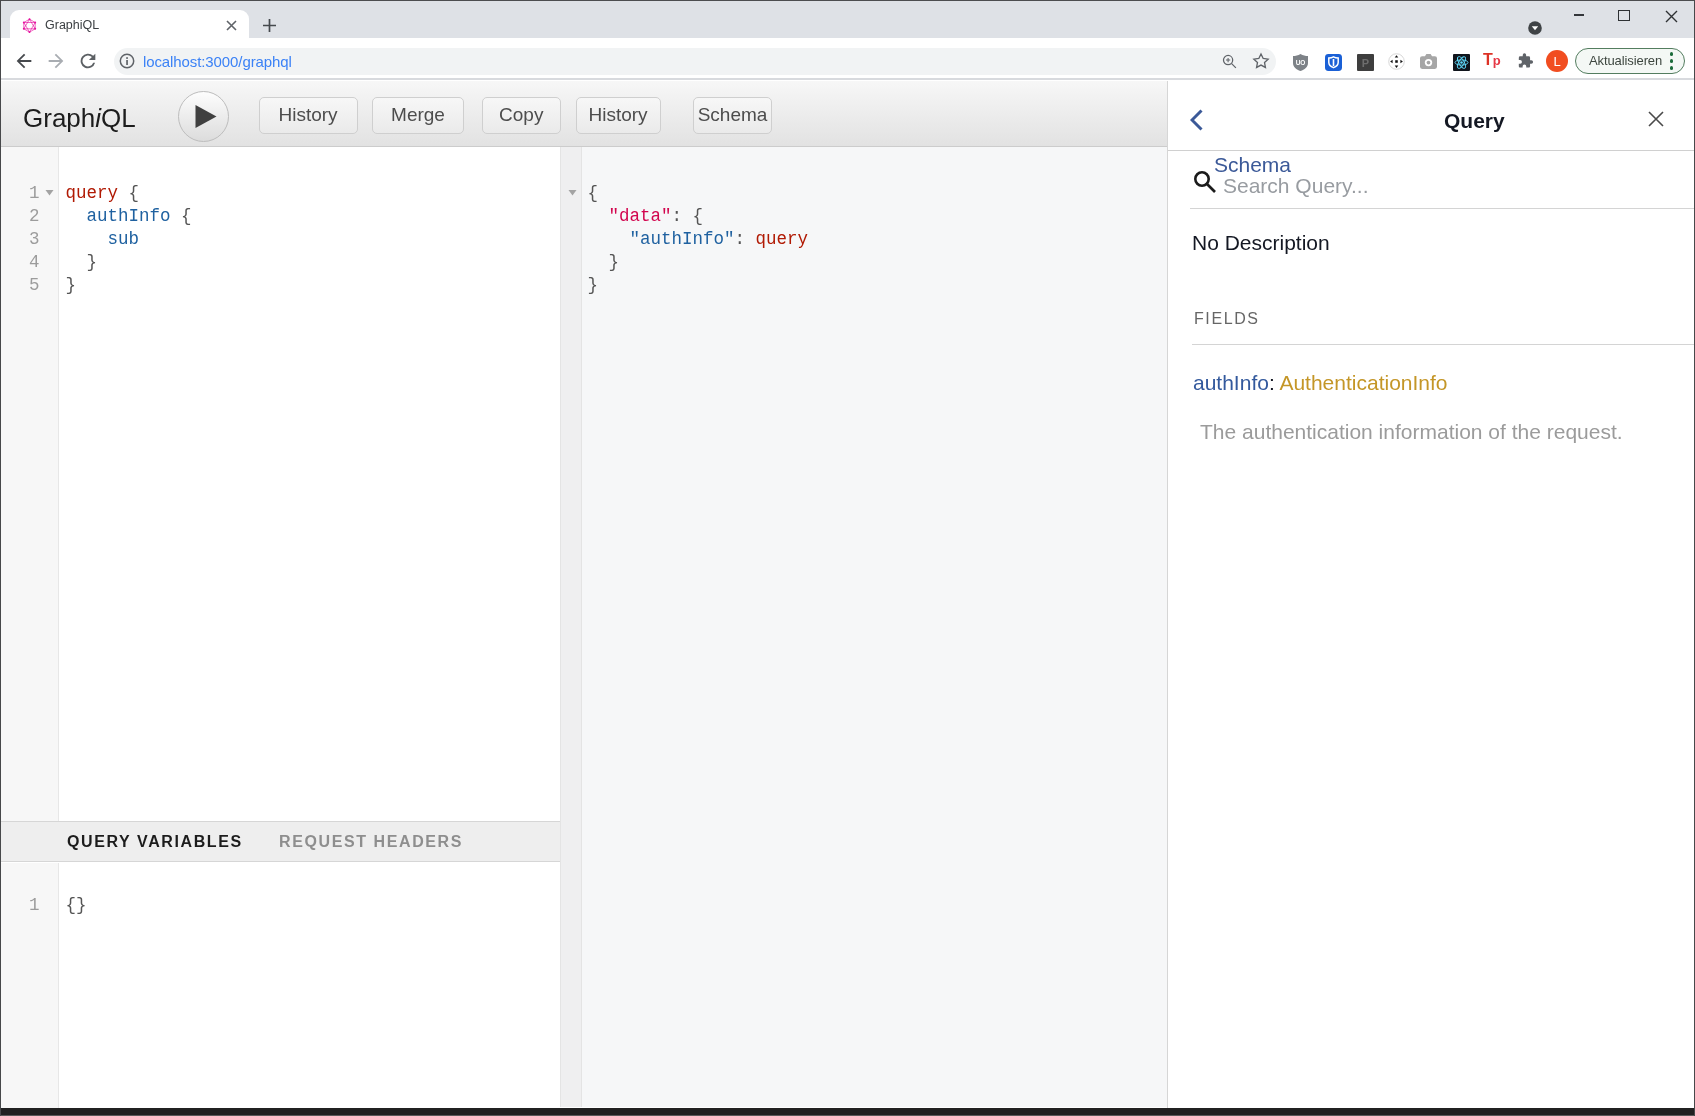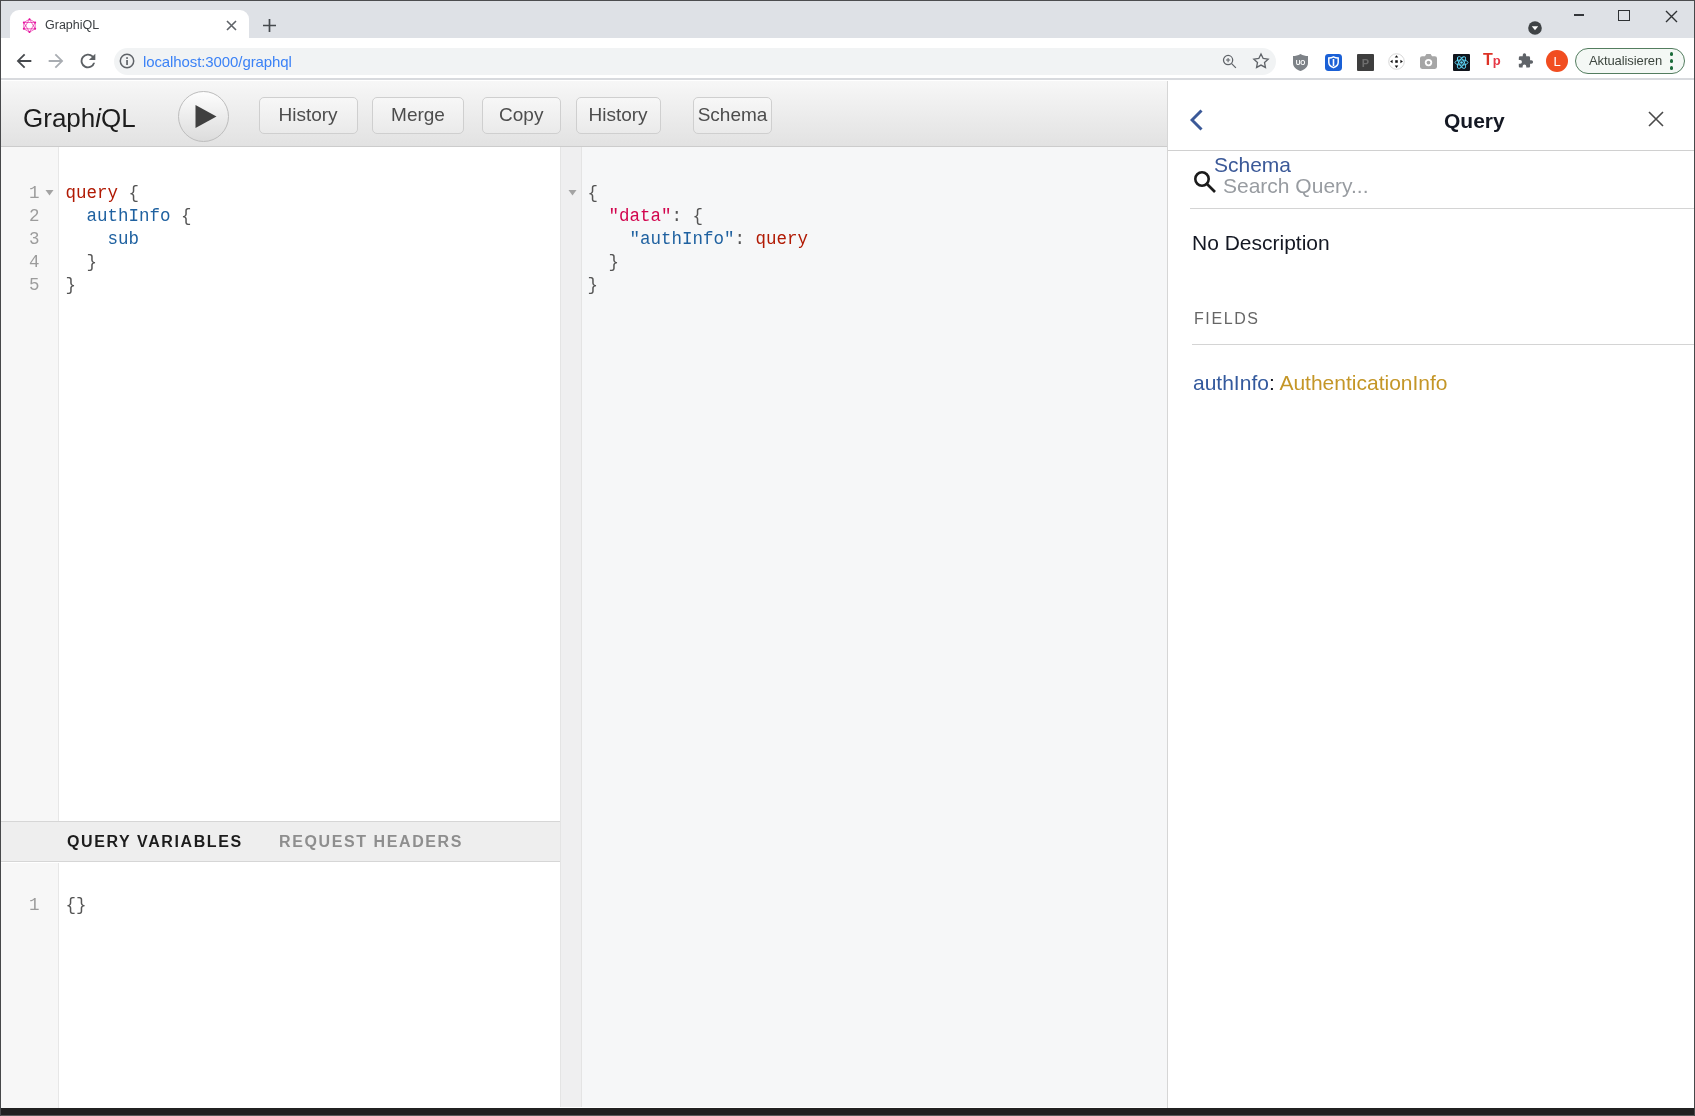--- a/index.html
+++ b/index.html
@@ -222,17 +222,18 @@
   </svg>
   <div class="abs" style="left:1223px;top:174px;font-size:21px;color:#989ca1;">Search Query...</div>
   <div class="abs" style="left:1190px;top:208px;width:505px;height:1px;background:#d4d4d4;"></div>
 
   <div class="abs" style="left:1192px;top:231px;font-size:21px;color:#141823;">No Description</div>
 
   <div class="abs" style="left:1194px;top:310px;font-size:16px;font-weight:normal;letter-spacing:1.6px;color:#666;">FIELDS</div>
   <div class="abs" style="left:1192px;top:343.5px;width:503px;height:1px;background:#d4d4d4;"></div>
 
   <div class="abs" style="left:1193px;top:371px;font-size:21px;color:#141823;"><span style="color:#33599d;">authInfo</span>: <span style="color:#c49627;">AuthenticationInfo</span></div>
+  <div class="abs" style="left:1200px;top:420px;font-size:21px;color:#9b9b9b;">The authentication information of the request.</div>
 
   <div class="abs" style="left:0;top:1107.5px;width:1695px;height:8.5px;background:#212121;"></div>
   <div class="abs" style="left:0;top:1114.5px;width:1695px;height:1.5px;background:#5a5a5a;"></div>
 
 </div>
 
 </body></html>

